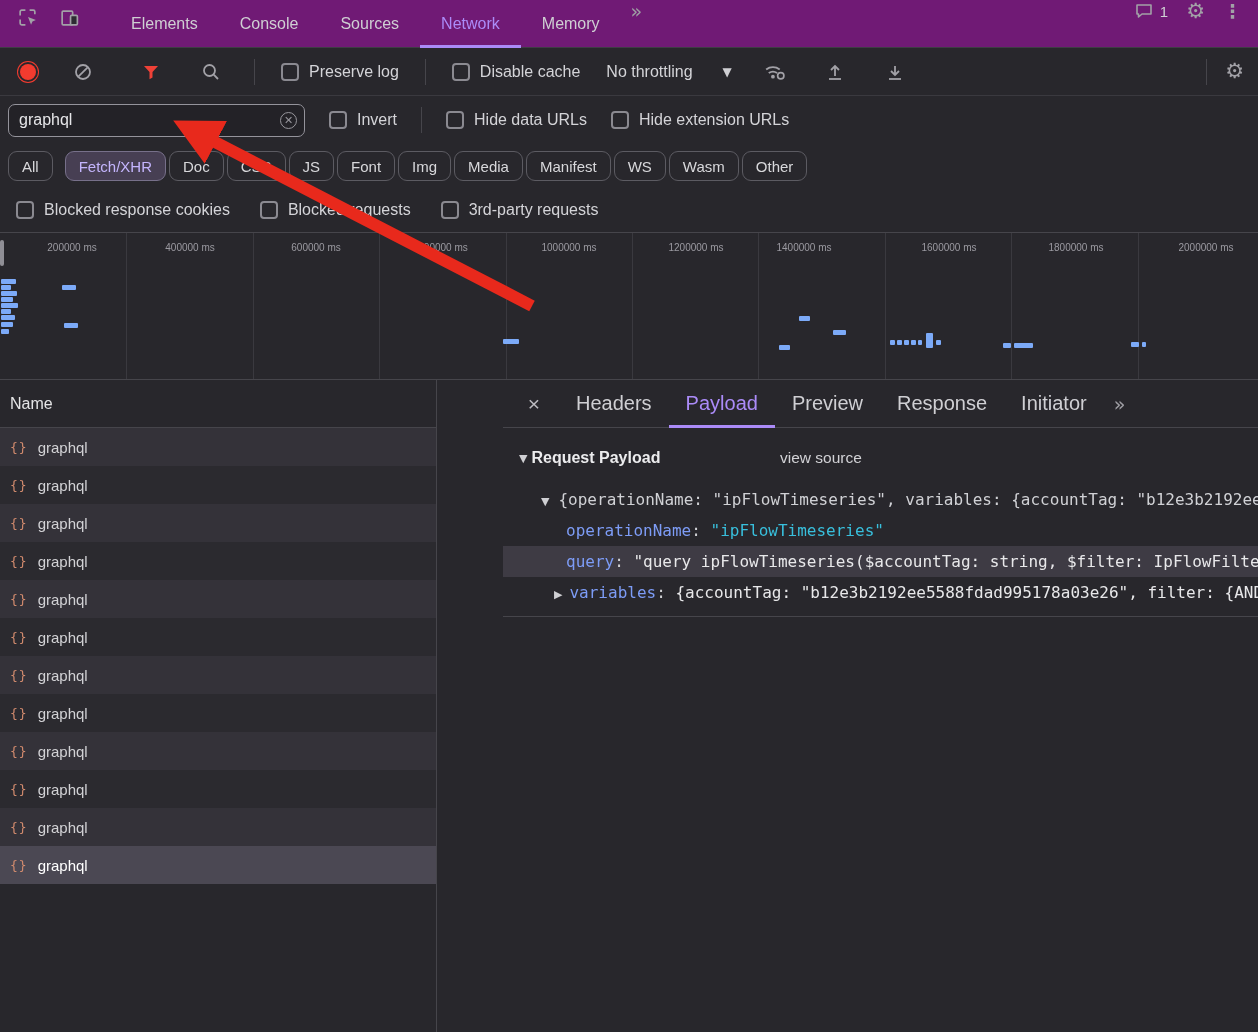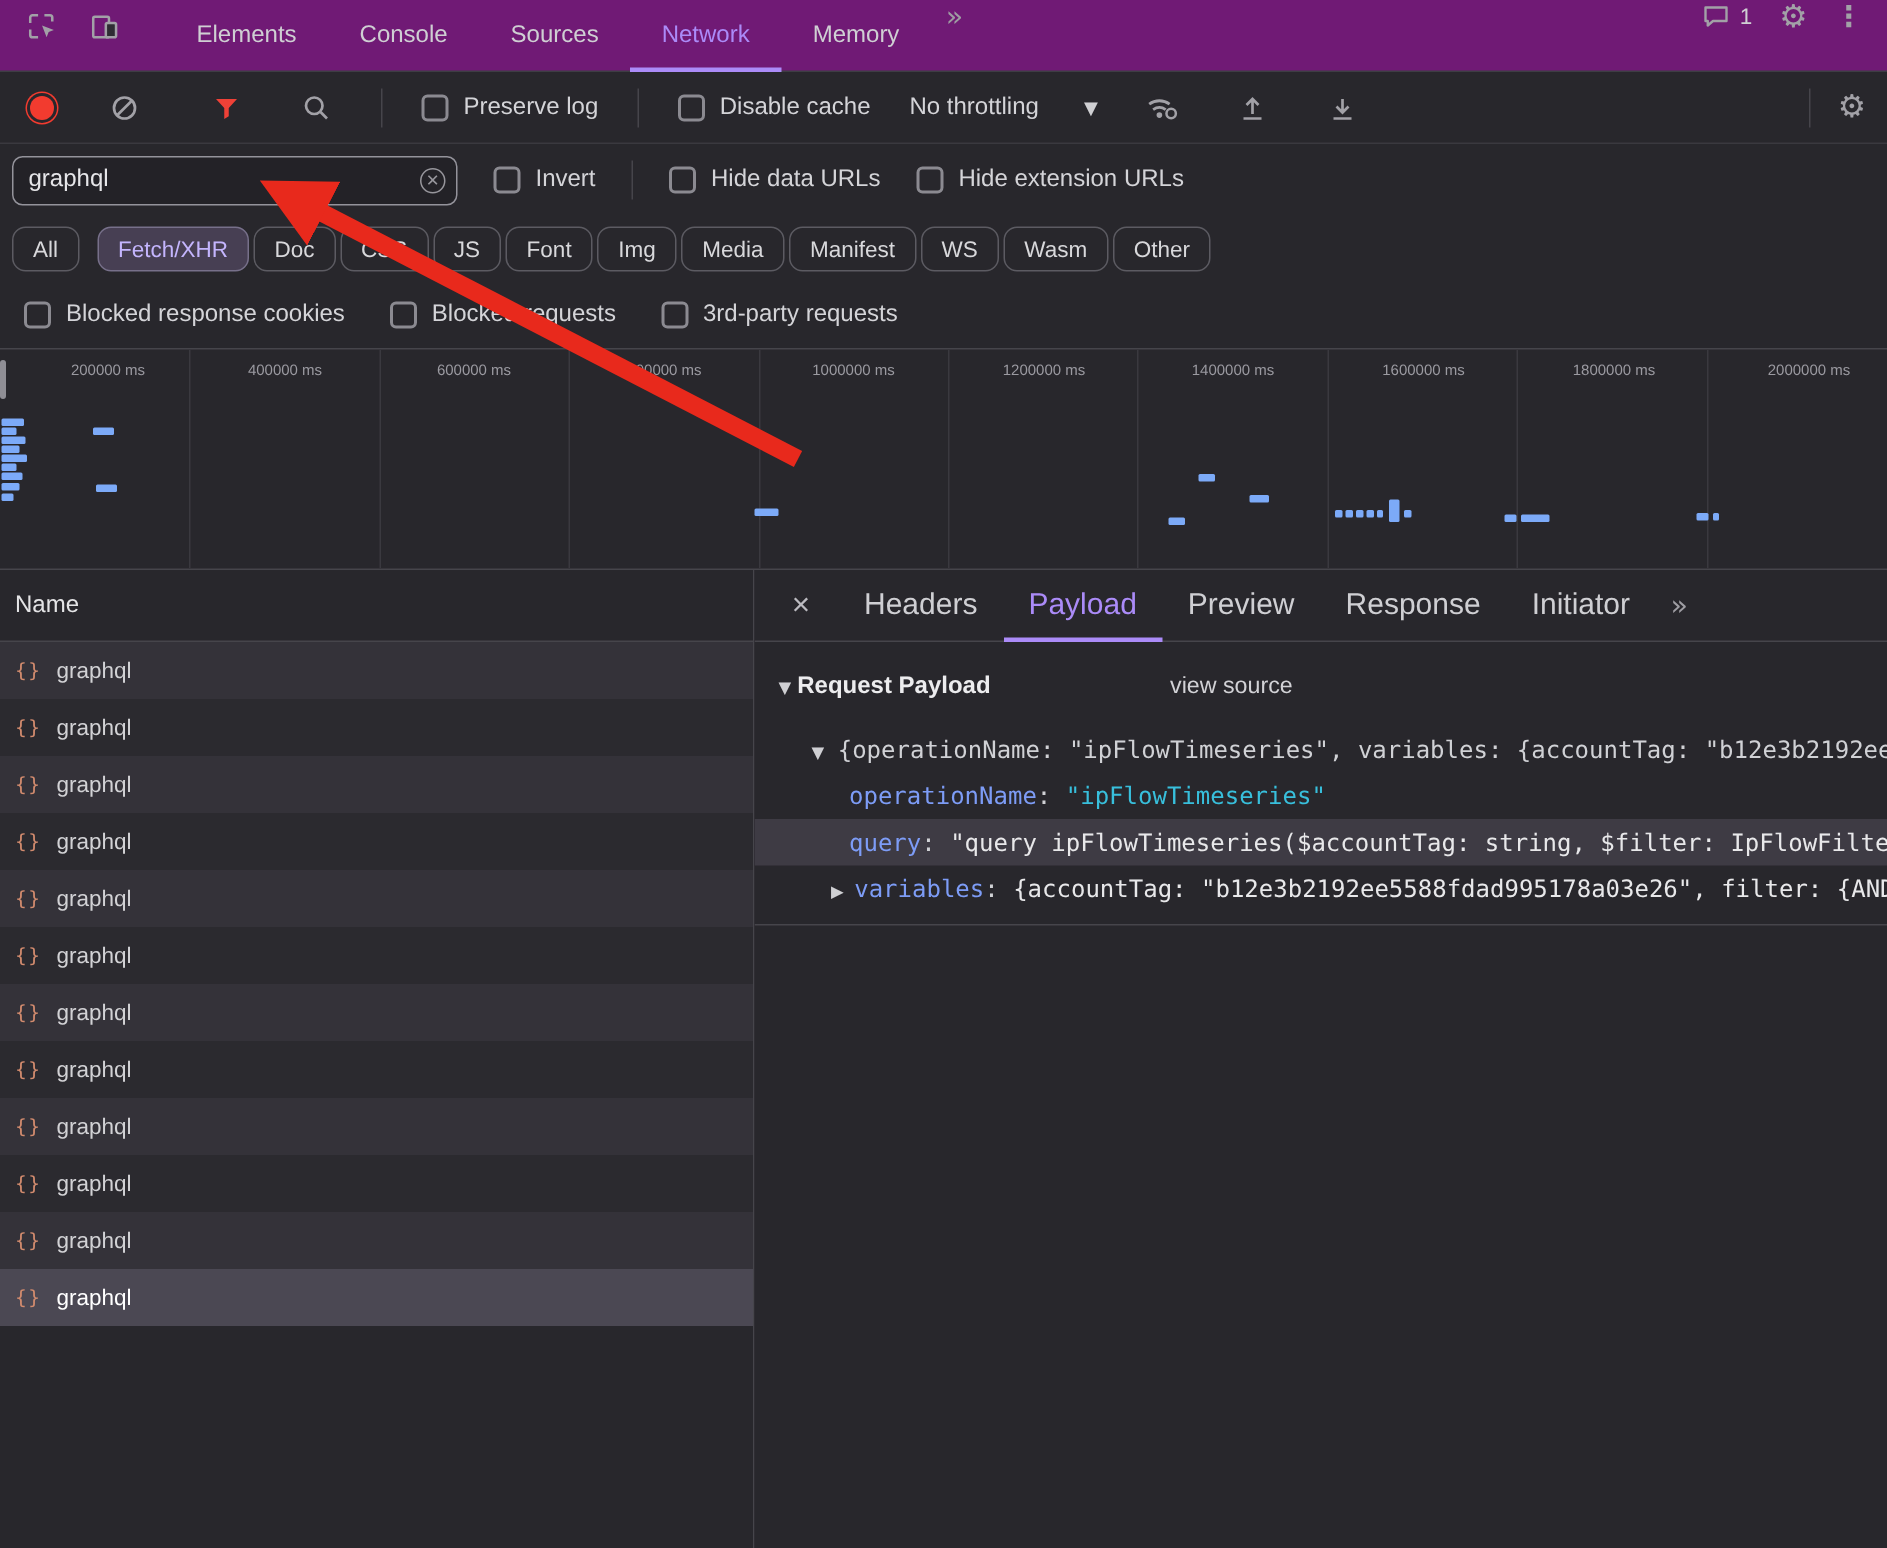--- a/index.html
+++ b/index.html
@@ -48,21 +48,21 @@
   .adv-row{position:absolute;top:188px;left:0;right:0;height:44px;display:flex;align-items:center;padding-left:16px;gap:30px;}
 
   
   .timeline{position:absolute;top:232px;left:0;right:0;height:148px;border-top:1px solid #46454b;border-bottom:1px solid #46454b;overflow:hidden;background:#28272c;}
   .gridline{position:absolute;top:0;bottom:0;width:1px;background:#3a393f;}
   .tl-label{position:absolute;top:9px;transform:translateX(-50%);font-size:10px;color:#9b9aa1;white-space:nowrap;}
   .tl-bar{position:absolute;background:var(--bar-blue,#7caaf8);border-radius:1px;}
   .tl-thumb{position:absolute;left:0;top:7px;width:4px;height:26px;background:#8f8e95;border-radius:2px;}
 
   
-  .left-pane{position:absolute;top:380px;bottom:0;left:0;width:503px;border-right:1px solid #46454b;background:#28272c;}
+  .left-pane{position:absolute;top:380px;bottom:0;left:0;width:437px;border-right:1px solid #46454b;background:#28272c;}
   .name-header{height:48px;border-bottom:1px solid #46454b;display:flex;align-items:center;padding-left:10px;font-size:16px;color:#e4e4e6;}
   .req-row{height:38px;display:flex;align-items:center;gap:10px;padding-left:10px;font-size:15px;color:#d2d2d5;background:#2b2a2f;}
   .req-row.stripe{background:#343239;}
   .req-row.selected{background:#4b4853;color:#ffffff;}
   .brace-icon{color:var(--brace-orange,#d28b6e);font-family:"DejaVu Sans Mono",monospace;font-size:13px;letter-spacing:1px;flex:none;}
 
   
   .right-pane{position:absolute;top:380px;bottom:0;left:503px;right:0;background:#28272c;overflow:hidden;}
   .detail-tabs{height:48px;border-bottom:1px solid #46454b;display:flex;align-items:center;padding-left:12px;}
   .close-btn{width:38px;text-align:center;font-size:21px;color:#bcbbc1;flex:none;}
@@ -248,21 +248,21 @@
       <div class="gridline" style="left: 758px;"></div>
       <div class="gridline" style="left: 885px;"></div>
       <div class="gridline" style="left: 1011px;"></div>
       <div class="gridline" style="left: 1138px;"></div>
       <span class="tl-label" style="left: 72px;">200000 ms</span>
       <span class="tl-label" style="left: 190px;">400000 ms</span>
       <span class="tl-label" style="left: 316px;">600000 ms</span>
       <span class="tl-label" style="left: 443px;">800000 ms</span>
       <span class="tl-label" style="left: 569px;">1000000 ms</span>
       <span class="tl-label" style="left: 696px;">1200000 ms</span>
-      <span class="tl-label" style="left: 822px;">1400000 ms</span>
+      <span class="tl-label" style="left: 804px;">1400000 ms</span>
       <span class="tl-label" style="left: 949px;">1600000 ms</span>
       <span class="tl-label" style="left: 1076px;">1800000 ms</span>
       <span class="tl-label" style="left: 1206px;">2000000 ms</span>
       <div class="tl-bar" style="left: 1px; top: 46px; width: 15px; height: 5px;"></div>
       <div class="tl-bar" style="left: 1px; top: 52px; width: 10px; height: 5px;"></div>
       <div class="tl-bar" style="left: 1px; top: 58px; width: 16px; height: 5px;"></div>
       <div class="tl-bar" style="left: 1px; top: 64px; width: 12px; height: 5px;"></div>
       <div class="tl-bar" style="left: 1px; top: 70px; width: 17px; height: 5px;"></div>
       <div class="tl-bar" style="left: 1px; top: 76px; width: 10px; height: 5px;"></div>
       <div class="tl-bar" style="left: 1px; top: 82px; width: 14px; height: 5px;"></div>

